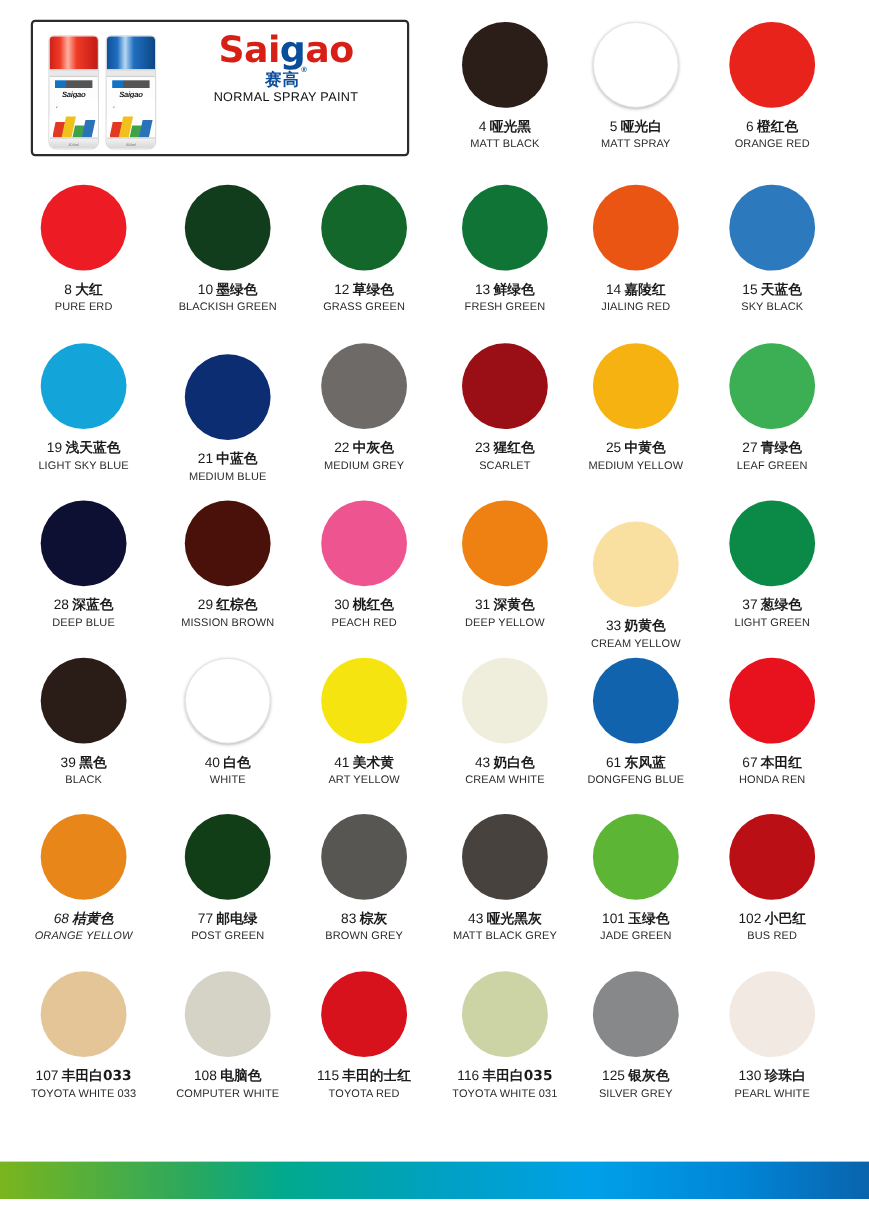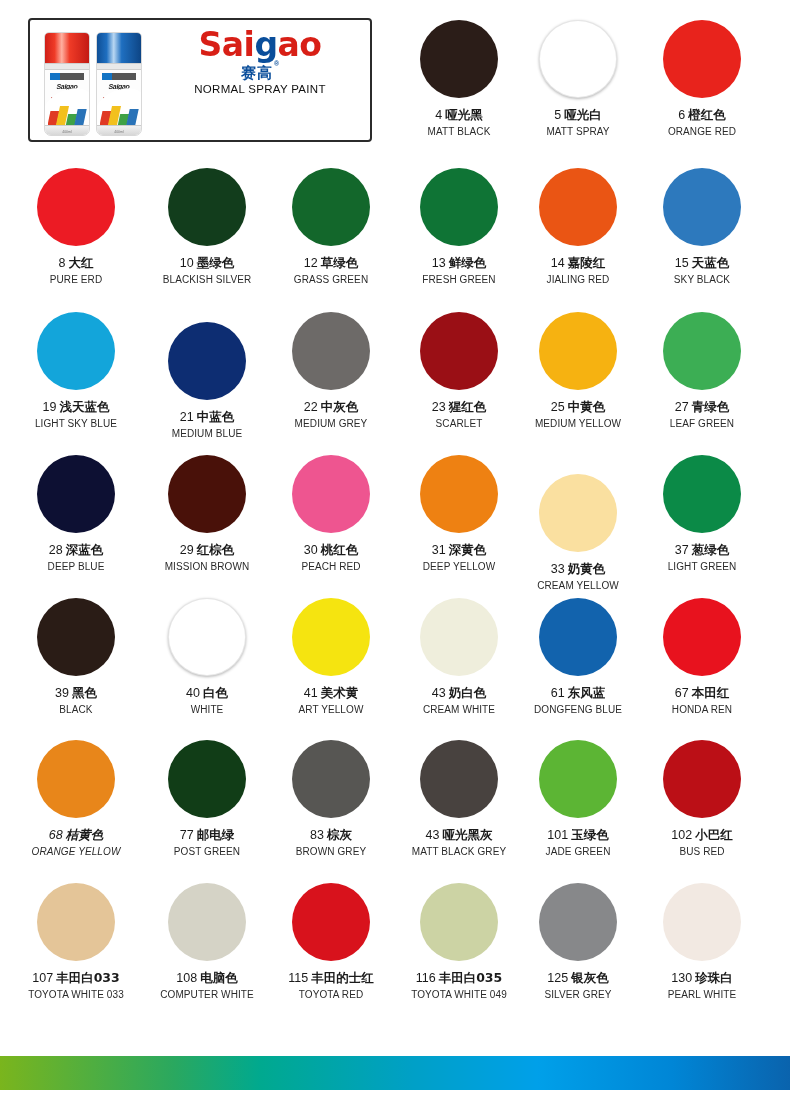--- a/index.html
+++ b/index.html
@@ -300,21 +300,21 @@
       <div class="label-en">ORANGE RED</div>
     </div>
     <div class="cell" style="left: 14px; top: 168px;">
       <div class="swatch" style="background: rgb(236, 27, 36);"></div>
       <div class="label-cn"><span class="num">8</span><span>大红</span></div>
       <div class="label-en">PURE ERD</div>
     </div>
     <div class="cell" style="left: 145px; top: 168px;">
       <div class="swatch" style="background: rgb(18, 61, 28);"></div>
       <div class="label-cn"><span class="num">10</span><span>墨绿色</span></div>
-      <div class="label-en">BLACKISH SILVER</div>
+      <div class="label-en">BLACKISH GREEN</div>
     </div>
     <div class="cell" style="left: 269px; top: 168px;">
       <div class="swatch" style="background: rgb(19, 103, 43);"></div>
       <div class="label-cn"><span class="num">12</span><span>草绿色</span></div>
       <div class="label-en">GRASS GREEN</div>
     </div>
     <div class="cell" style="left: 397px; top: 168px;">
       <div class="swatch" style="background: rgb(15, 116, 53);"></div>
       <div class="label-cn"><span class="num">13</span><span>鲜绿色</span></div>
       <div class="label-en">FRESH GREEN</div>
@@ -460,21 +460,21 @@
       <div class="label-en">COMPUTER WHITE</div>
     </div>
     <div class="cell" style="left: 269px; top: 883px;">
       <div class="swatch" style="background: rgb(216, 18, 28);"></div>
       <div class="label-cn"><span class="num">115</span><span>丰田的士红</span></div>
       <div class="label-en">TOYOTA RED</div>
     </div>
     <div class="cell" style="left: 397px; top: 883px;">
       <div class="swatch" style="background: rgb(204, 211, 164);"></div>
       <div class="label-cn"><span class="num">116</span><span>丰田白035</span></div>
-      <div class="label-en">TOYOTA WHITE 049</div>
+      <div class="label-en">TOYOTA WHITE 031</div>
     </div>
     <div class="cell" style="left: 516px; top: 883px;">
       <div class="swatch" style="background: rgb(135, 136, 138);"></div>
       <div class="label-cn"><span class="num">125</span><span>银灰色</span></div>
       <div class="label-en">SILVER GREY</div>
     </div>
     <div class="cell" style="left: 640px; top: 883px;">
       <div class="swatch" style="background: rgb(242, 233, 226);"></div>
       <div class="label-cn"><span class="num">130</span><span>珍珠白</span></div>
       <div class="label-en">PEARL WHITE</div>

